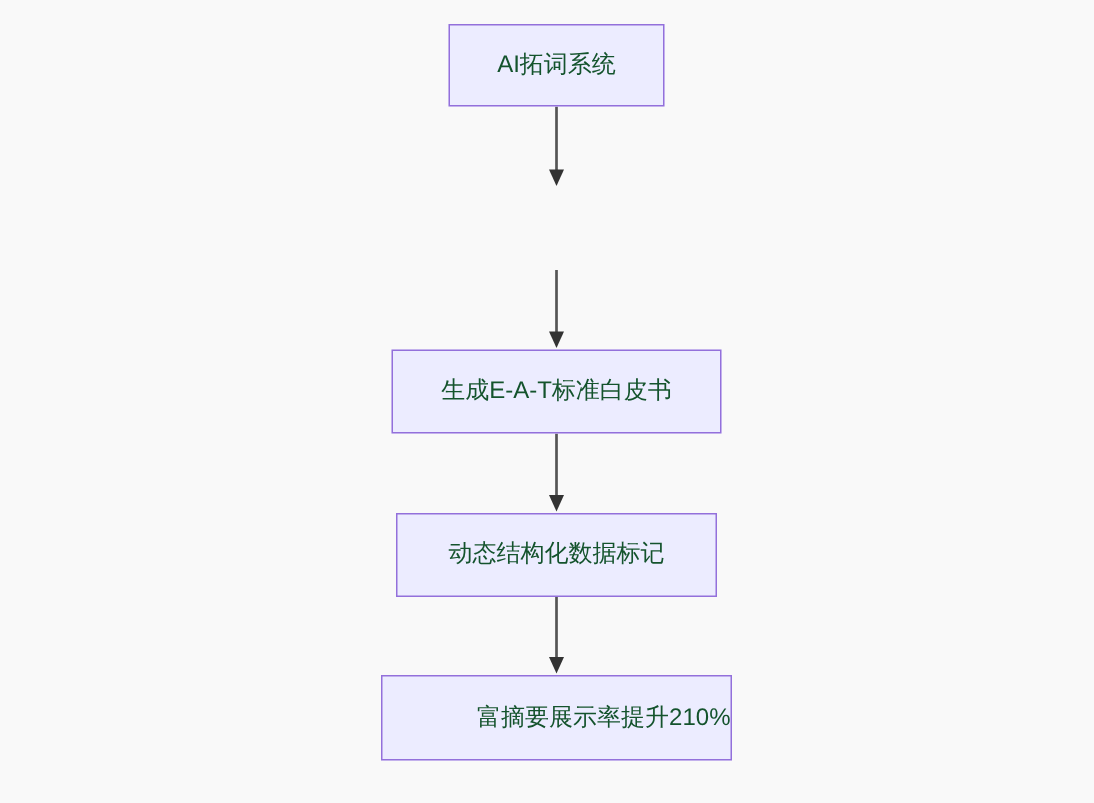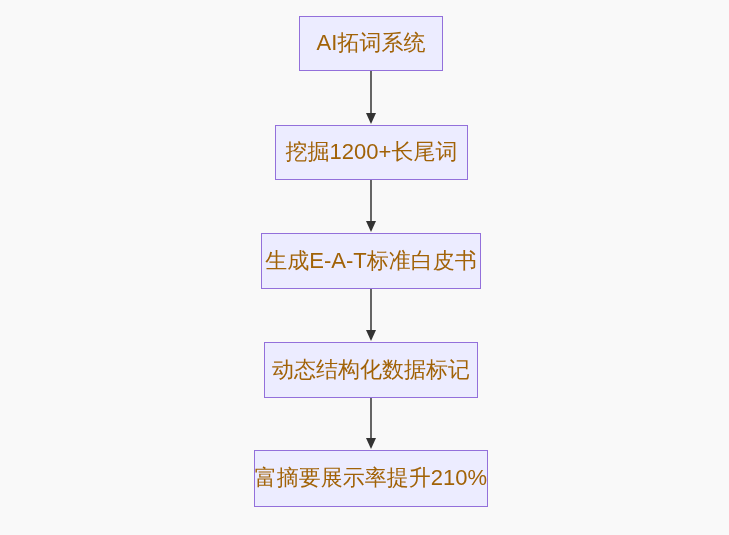--- a/index.html
+++ b/index.html
@@ -16,22 +16,22 @@
     overflow: hidden;
   }
   .flow-node {
     position: absolute;
     box-sizing: border-box;
     background: #ececff;
     border: 1.5px solid #9370db;
     display: flex;
     align-items: center;
     justify-content: center;
-    color: #a16207;
-    font-size: 22px;
+    color: #14532d;
+    font-size: 16px;
     line-height: 1.2;
     text-align: center;
     white-space: nowrap;
   }
   .edges-layer {
     position: absolute;
     left: 0;
     top: 0;
     width: 729px;
     height: 535px;
@@ -65,23 +65,20 @@
     <g>
       <line x1="371" y1="398" x2="371" y2="442" stroke="#555555" stroke-width="1.8"></line>
       <polygon points="371,449 366,438 376,438" fill="#333333"></polygon>
     </g>
   </svg>
 
   <div id="n1" class="flow-node">
     <span>AI拓词系统</span>
   </div>
 
-  <div id="n2" class="flow-node">
-    <span>挖掘1200+长尾词</span>
-  </div>
 
   <div id="n3" class="flow-node">
     <span>生成E-A-T标准白皮书</span>
   </div>
 
   <div id="n4" class="flow-node">
     <span>动态结构化数据标记</span>
   </div>
 
   <div id="n5" class="flow-node">

